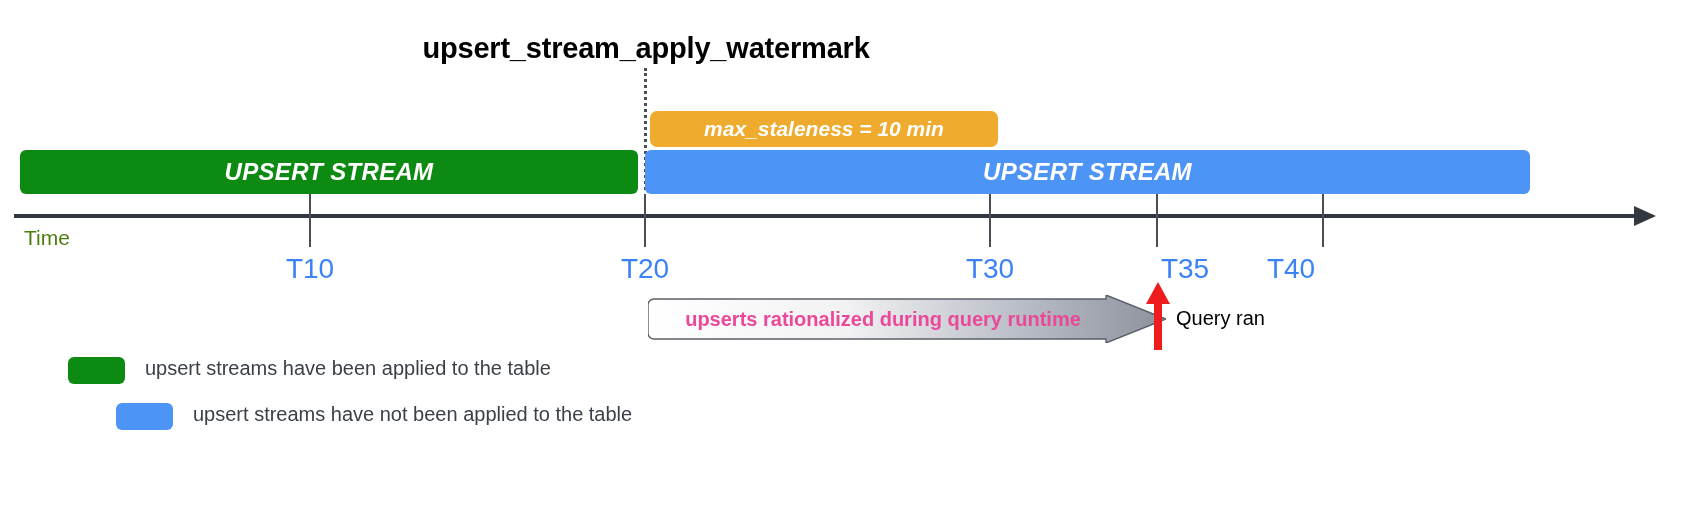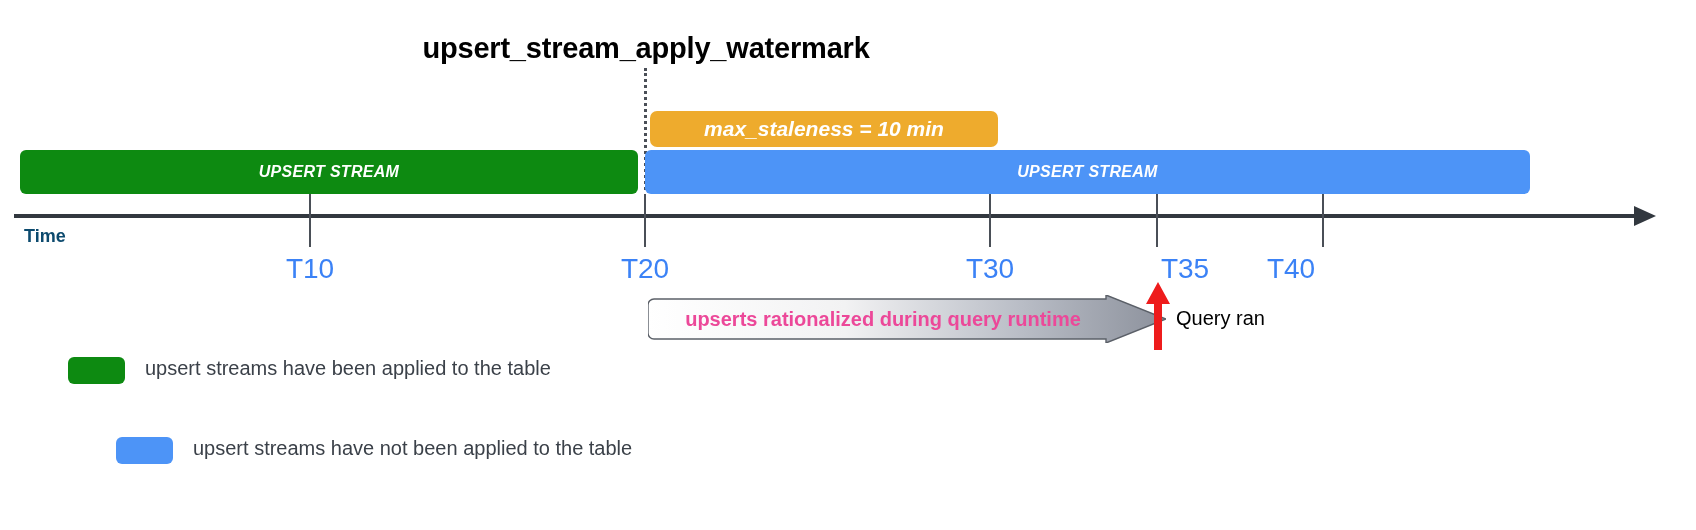--- a/index.html
+++ b/index.html
@@ -67,21 +67,21 @@
   
   .stream-bar {
     position: absolute;
     height: 44px;
     border-radius: 6px;
     display: flex;
     align-items: center;
     justify-content: center;
   }
   .stream-bar .bar-label {
-    font-size: 16px;
+    font-size: 24px;
     font-weight: bold;
     font-style: italic;
     color: #ffffff;
     letter-spacing: 0.3px;
     white-space: nowrap;
   }
   #applied-bar {
     left: 20px;
     top: 150px;
     width: 618px;
@@ -110,24 +110,23 @@
     width: 0;
     height: 0;
     border-left: 22px solid #32383f;
     border-top: 10px solid transparent;
     border-bottom: 10px solid transparent;
   }
   #time-label {
     position: absolute;
     left: 24px;
     top: 226px;
-    font-size: 18px;
-    color: #0c4a6e;
-    white-space: nowrap;
-    font-weight: bold;
+    font-size: 21px;
+    color: #4d7c0f;
+    white-space: nowrap;
   }
 
   .tick-mark {
     position: absolute;
     top: 194px;
     width: 2px;
     height: 53px;
     background: #4a4f57;
   }
   .tick-label {
@@ -188,21 +187,21 @@
     white-space: nowrap;
   }
 
   
   .legend-row {
     position: absolute;
     left: 68px;
     display: flex;
   }
   #legend-row-applied { top: 357px; }
-  #legend-row-unapplied { top: 437px; padding-left: 48px; }
+  #legend-row-unapplied { top: 403px; padding-left: 48px; }
   .legend-swatch {
     width: 57px;
     height: 27px;
     border-radius: 6px;
     flex: 0 0 auto;
   }
   .legend-swatch.green { background: #0d8a11; }
   .legend-swatch.blue  { background: #4d94f7; }
   .legend-text {
     margin-left: 20px;

